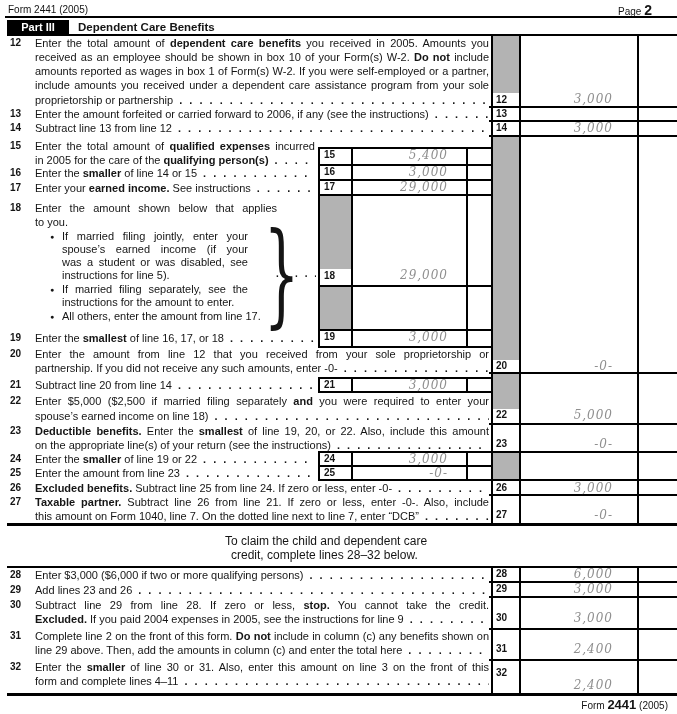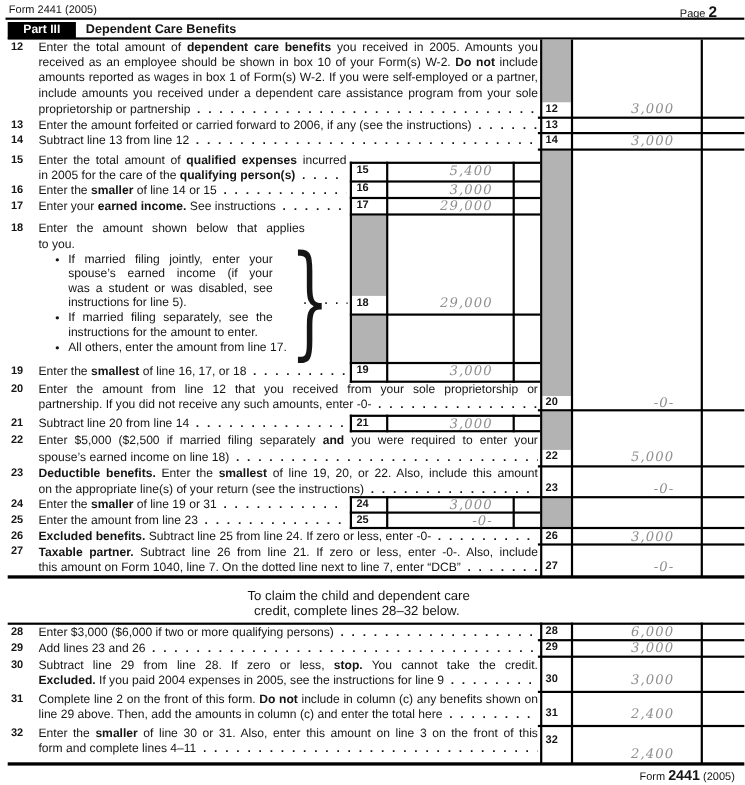--- a/index.html
+++ b/index.html
@@ -194,21 +194,21 @@
   <div class="tl j" style="left:35px;top:425px;width:454px;"><b>Deductible benefits.</b><span> Enter the </span><b>smallest</b><span> of line 19, 20, or 22. Also, include this amount</span></div>
   <div class="tl fx" style="left:35px;top:439px;width:454px;">
       <span class="seg"><span>on the appropriate line(s) of your return (see the instructions)</span></span>
       <span class="leader">. . . . . . . . . . . . . . . . . . . . . . . . . . . . . . . . . . . . . . . . . . . . . . . . . . . . . . . . . . . . . . . . .</span>
     </div>
   <div class="bno" style="left:492px;top:438px;width:25px;">23</div>
   <div class="val" style="left:521px;top:437px;width:92px;">-0-</div>
 
   <div class="lno" style="top:453px;">24</div>
   <div class="tl fx" style="left:35px;top:453px;width:280px;">
-      <span class="seg"><span>Enter the </span><b>smaller</b><span> of line 19 or 31</span></span>
+      <span class="seg"><span>Enter the </span><b>smaller</b><span> of line 19 or 22</span></span>
       <span class="leader">. . . . . . . . . . . . . . . . . . . . . . . . . . . . . . . . . . . . . . . . . . . . . . . . . . . . . . . . . . . . . . . . .</span>
     </div>
   <div class="bno" style="left:320px;top:453px;width:27px;">24</div>
   <div class="val" style="left:353px;top:452px;width:95px;">3,000</div>
 
   <div class="lno" style="top:467px;">25</div>
   <div class="tl fx" style="left:35px;top:467px;width:280px;">
       <span class="seg"><span>Enter the amount from line 23</span></span>
       <span class="leader">. . . . . . . . . . . . . . . . . . . . . . . . . . . . . . . . . . . . . . . . . . . . . . . . . . . . . . . . . . . . . . . . .</span>
     </div>

